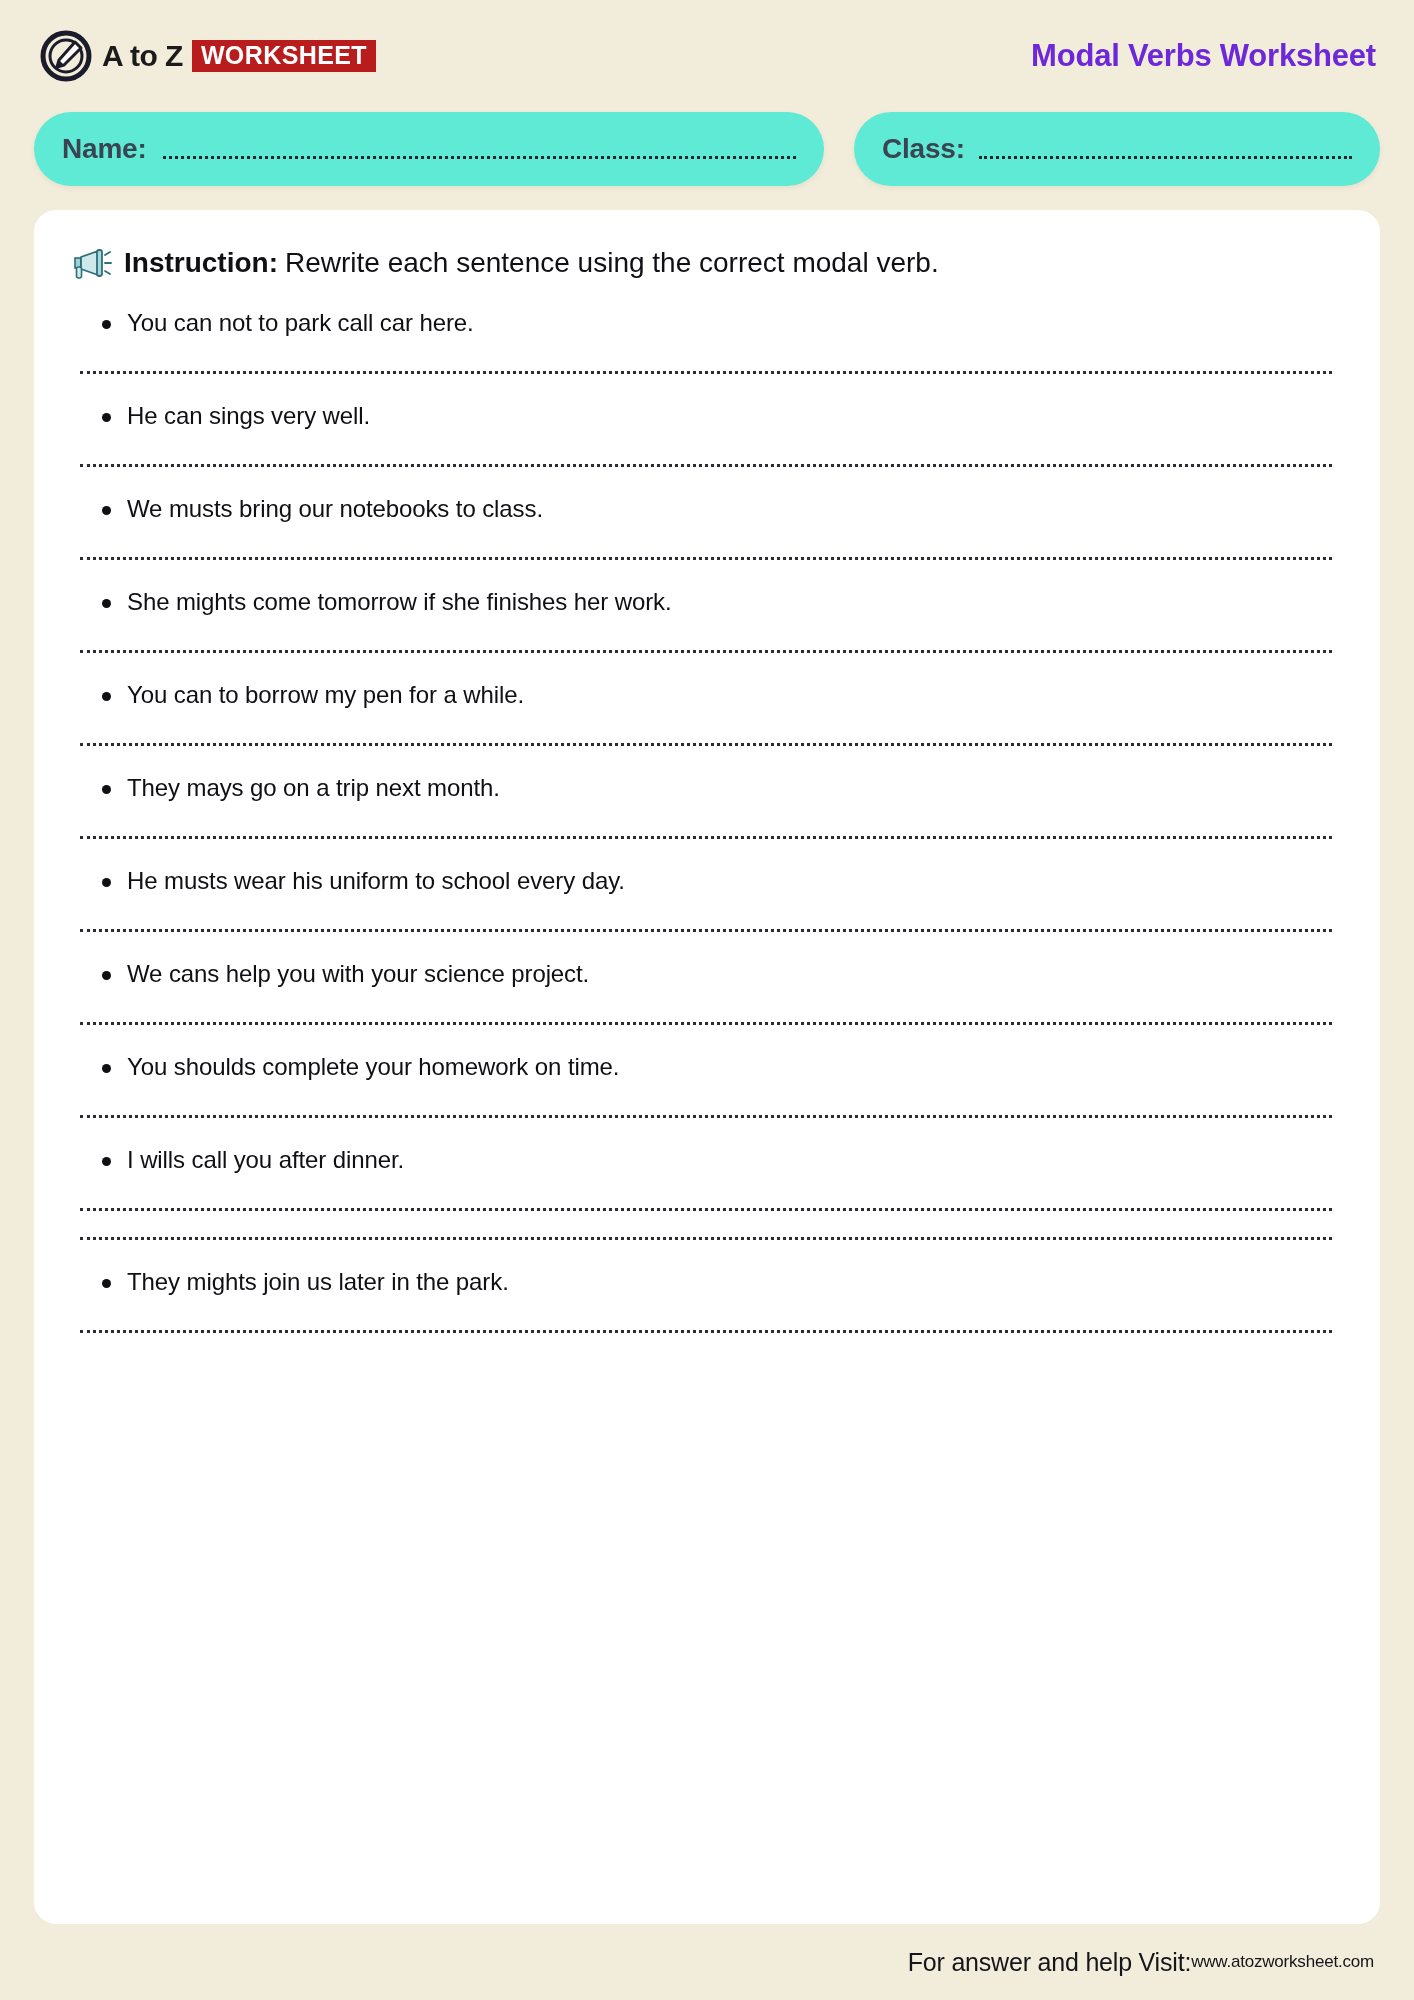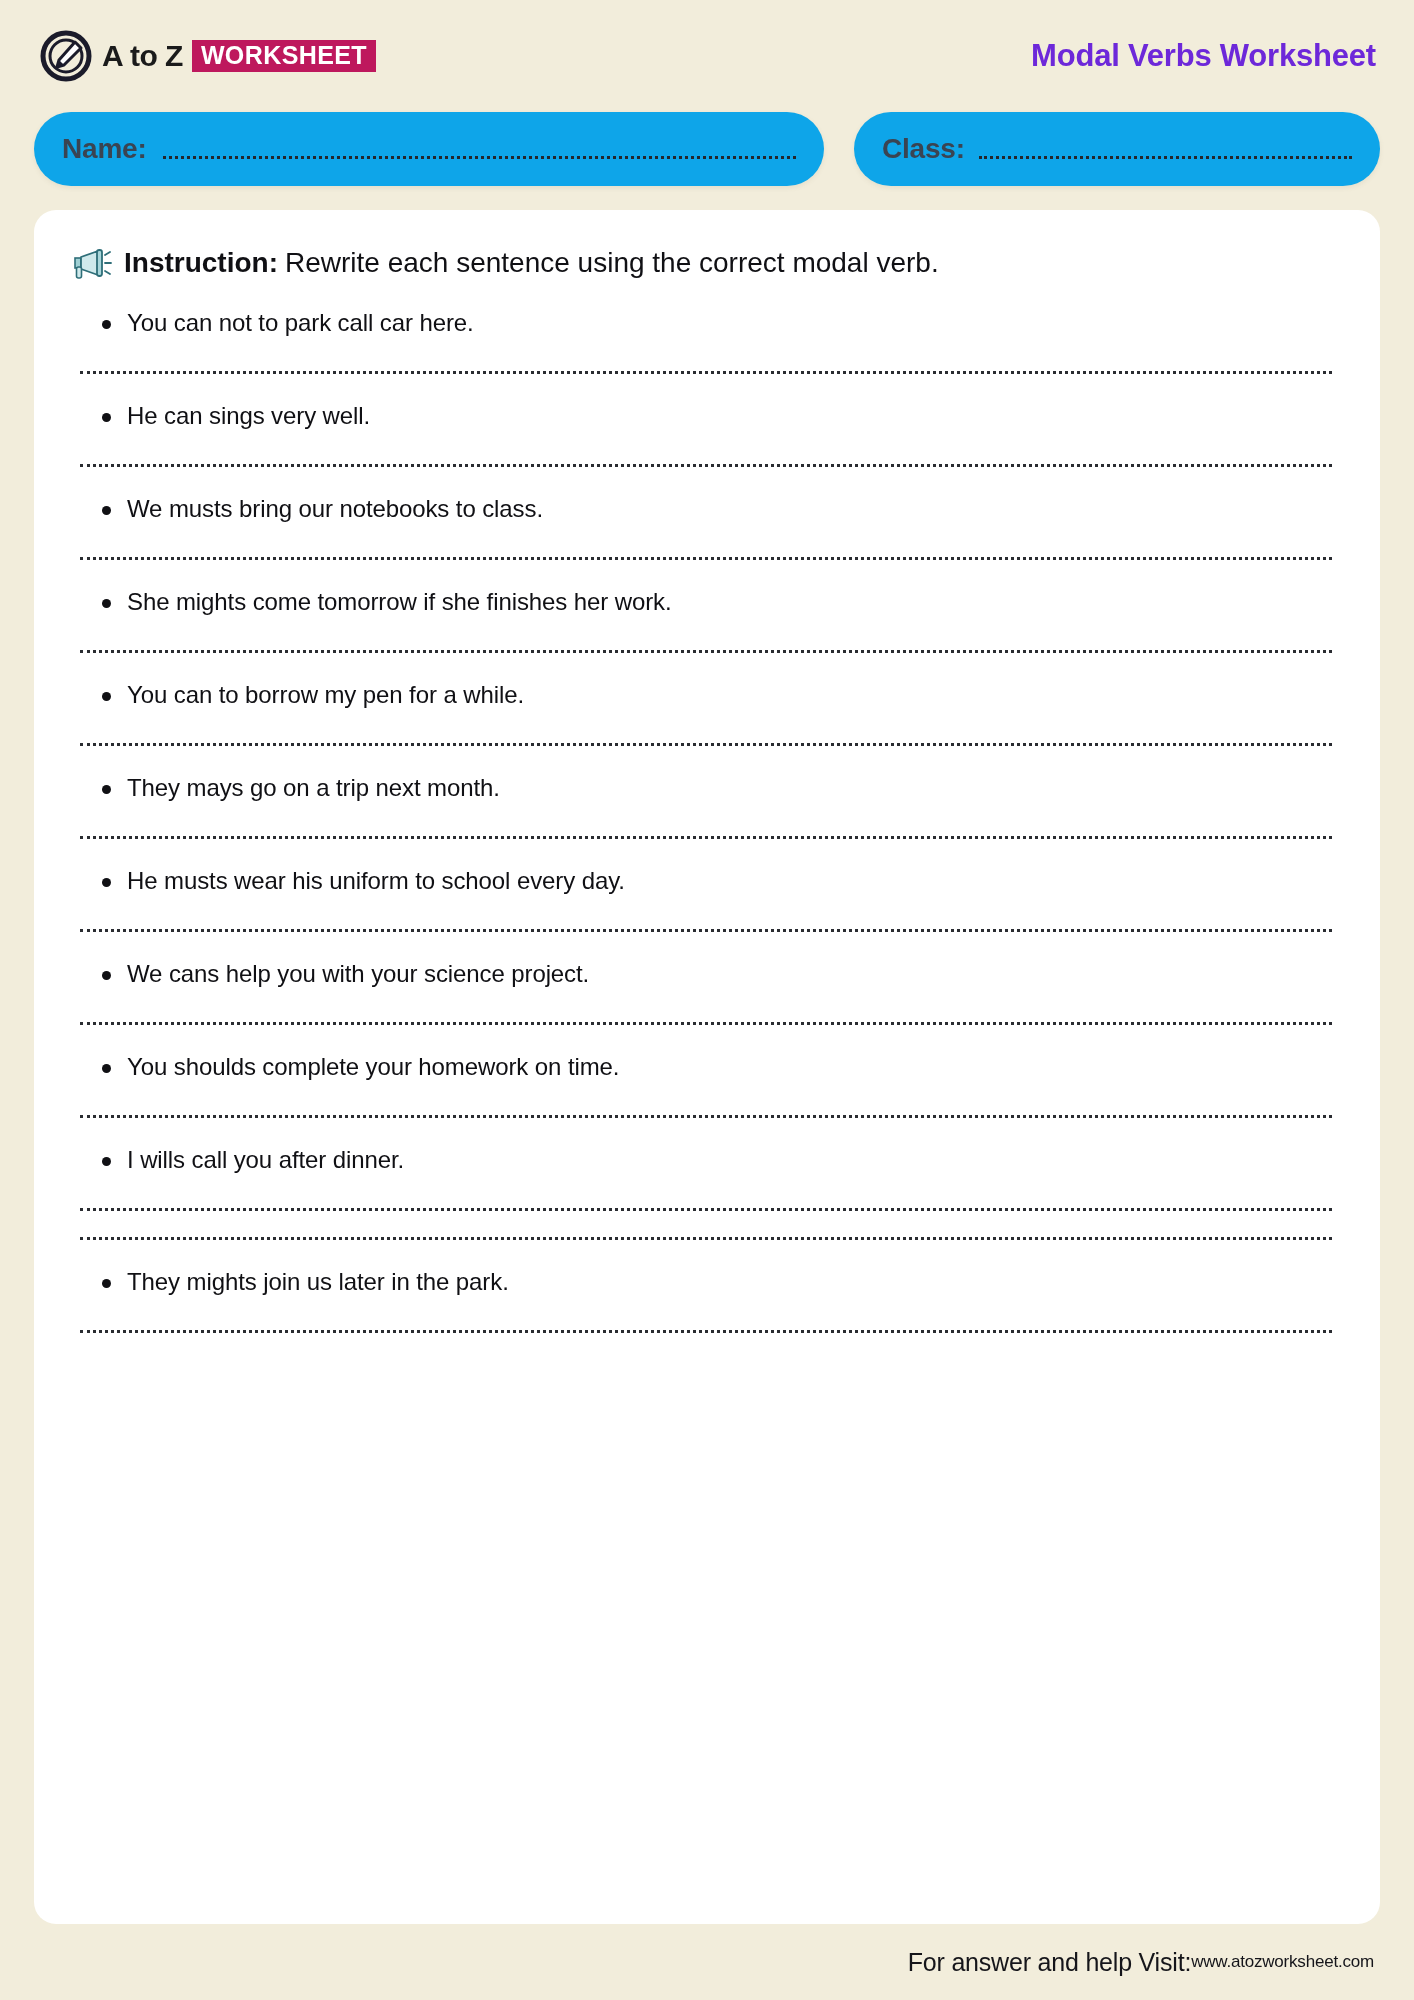--- a/index.html
+++ b/index.html
@@ -56,21 +56,21 @@
 
   .brand-name {
     font-size: 30px;
     font-weight: bold;
     color: #1b1b1b;
     letter-spacing: -0.5px;
     white-space: nowrap;
   }
 
   .brand-badge {
-    background: #be185d;
+    background: #b91c1c;
     color: #ffffff;
     font-size: 25px;
     font-weight: bold;
     letter-spacing: 0.4px;
     padding: 2px 9px 4px 9px;
     line-height: 1.05;
     white-space: nowrap;
   }
 
   .doc-title {
@@ -83,21 +83,21 @@
 
   
   .fields {
     display: flex;
     gap: 30px;
     flex: 0 0 auto;
     margin-bottom: 24px;
   }
 
   .field-pill {
-    background: #0ea5e9;
+    background: #5eead4;
     border-radius: 40px;
     height: 74px;
     display: flex;
     align-items: center;
     padding: 0 28px;
     box-shadow: 0 2px 5px rgba(120,110,80,0.10);
   }
 
   .field-name  { flex: 0 0 790px; }
   .field-class { flex: 1 1 auto; }

